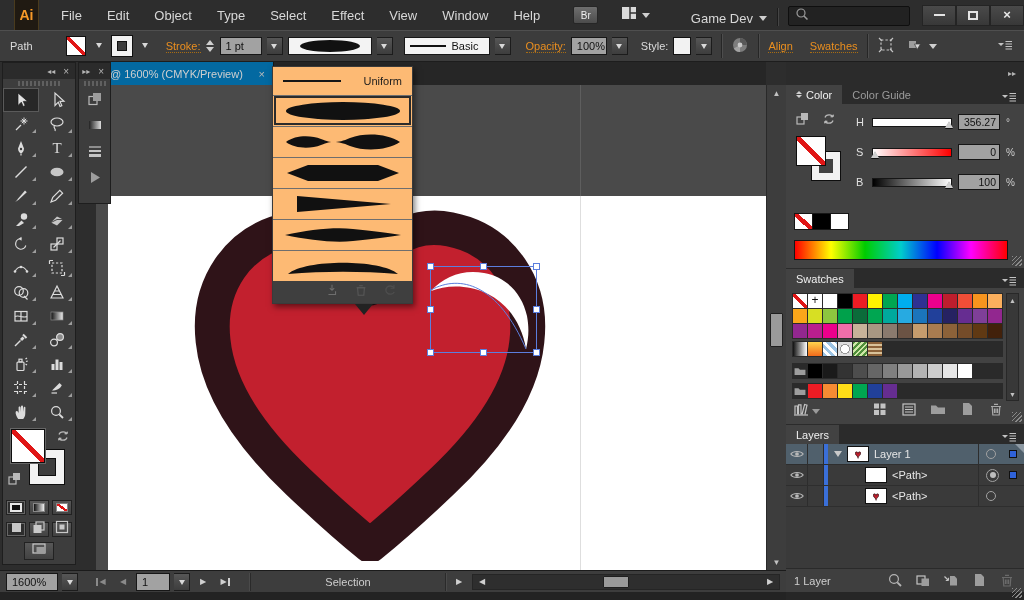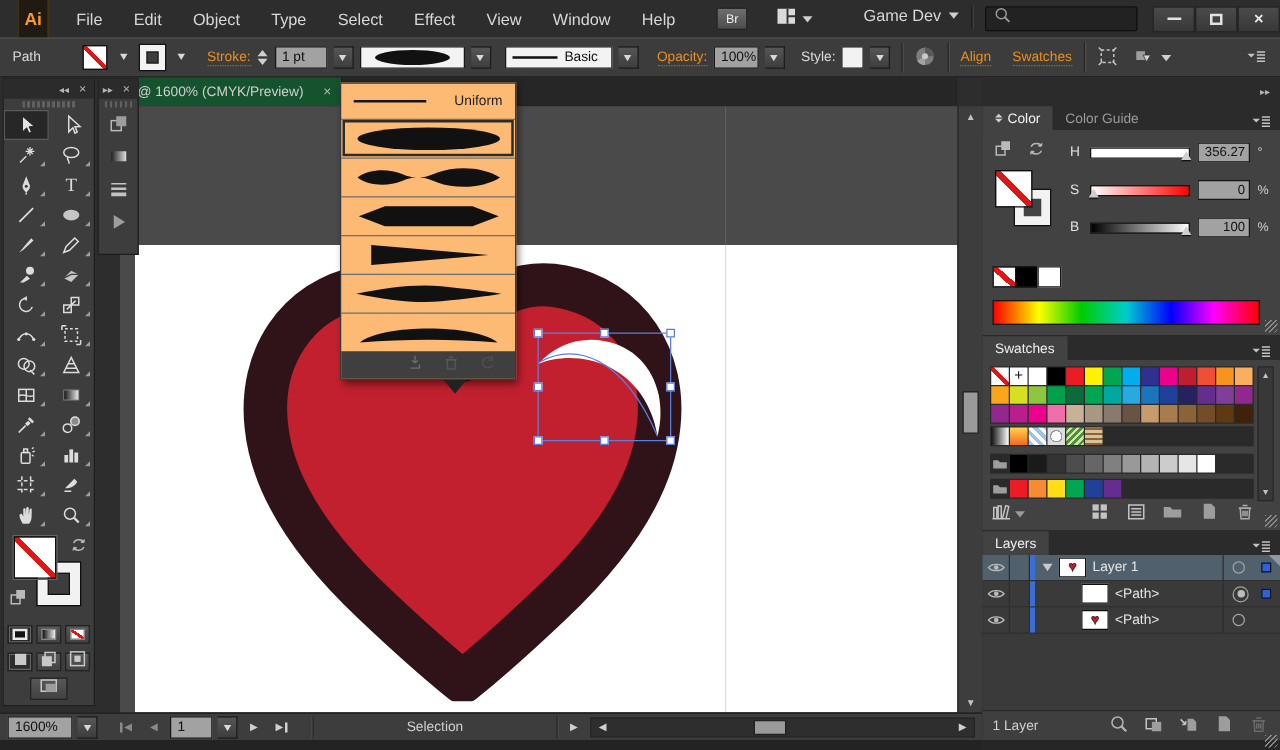--- a/index.html
+++ b/index.html
@@ -11,21 +11,21 @@
   
   #titlebar{position:absolute;left:0;top:0;width:1024px;height:30px;background:#2d2d2d;display:flex;align-items:center}
   .logo{width:25px;height:40px;margin-left:14px;background:#201a12;border:1px solid #4a3b1d;color:#f79a28;
         font-weight:bold;font-size:14px;display:flex;align-items:center;justify-content:center}
   #menus{display:flex;margin-left:22px}
   .menu{font-size:13px;color:#d8d8d8;margin-right:25px}
   .brbtn{margin-left:8px;width:25px;height:18px;background:linear-gradient(#6e6e6e,#4c4c4c);border:1px solid #262626;
          border-radius:2px;font-size:10px;color:#eee;display:flex;align-items:center;justify-content:center}
   .wsicon{margin-left:22px;display:flex;align-items:center;gap:4px}
   .caret{width:0;height:0;border:4px solid transparent;border-top:5px solid #cfcfcf;margin-top:4px}
-  #tb-right{margin-left:auto;display:flex;align-items:flex-start;gap:10px}
+  #tb-right{margin-left:auto;display:flex;align-items:flex-end;gap:10px}
   .workspace{display:flex;align-items:center;gap:6px;font-size:13px;color:#d8d8d8}
   .tbsep{width:1px;height:18px;background:#1c1c1c;box-shadow:1px 0 0 #454545}
   .searchbox{width:122px;height:20px;background:#222;border:1px solid #0f0f0f;border-radius:2px;display:flex;align-items:center;padding:0 4px;margin-right:2px}
   .winbtns{display:flex;align-self:flex-start}
   .wbtn{width:34px;height:21px;background:linear-gradient(#4a4a4a,#383838);border:1px solid #242424;display:flex;align-items:center;justify-content:center}
   .wbtn .mini{width:11px;height:2px;background:#e3e3e3}
   .wbtn .maxi{width:10px;height:9px;border:2px solid #e3e3e3}
   .wbtn .clos{font-size:13px;color:#e9e9e9;font-weight:bold;line-height:10px}
 
   
@@ -72,21 +72,21 @@
   .cmcolor{width:12px;height:9px;background:#111;border:2px solid #e9e9e9}
   .cmgrad{width:12px;height:9px;background:linear-gradient(90deg,#111,#eee);border:1px solid #888}
   .cmnone{width:12px;height:9px;background:linear-gradient(to top right,#fff 40%,#e01616 40%,#e01616 60%,#fff 60%);border:1px solid #888}
 
   
   #panelB{position:absolute;left:78px;top:62px;width:33px;height:142px;background:#3d3d3d;border:1px solid #1e1e1e;z-index:6}
   #panelB .slot{height:26px;display:flex;align-items:center;justify-content:center}
 
   
   #tabstrip{position:absolute;left:96px;top:62px;width:670px;height:23px;background:#262626;z-index:1}
-  #doctab{position:absolute;left:0;top:0;width:178px;height:23px;background:#14532d;border-right:1px solid #161616;
+  #doctab{position:absolute;left:0;top:0;width:178px;height:23px;background:#0369a1;border-right:1px solid #161616;
           display:flex;align-items:center;padding:0 8px 0 14px;font-size:11px;color:#cfcfcf;gap:8px}
   #doctab .x{margin-left:auto;color:#bbb;font-size:11px}
   #canvas{position:absolute;left:96px;top:85px;width:670px;height:485px;background:#4a4a4a;overflow:hidden;z-index:2}
   #artboard{position:absolute;left:12px;top:111px;right:0;bottom:0;background:#fff}
   .vline-d{position:absolute;left:484px;top:0;width:1px;height:111px;background:#5e5e5e}
   .vline-l{position:absolute;left:484px;top:111px;width:1px;bottom:0;background:#dedede}
   .selrect{position:absolute;inset:0;border:1px solid #5b7edd}
   .handle{position:absolute;width:7px;height:7px;background:#fff;border:1px solid #5b7edd}
 
   

